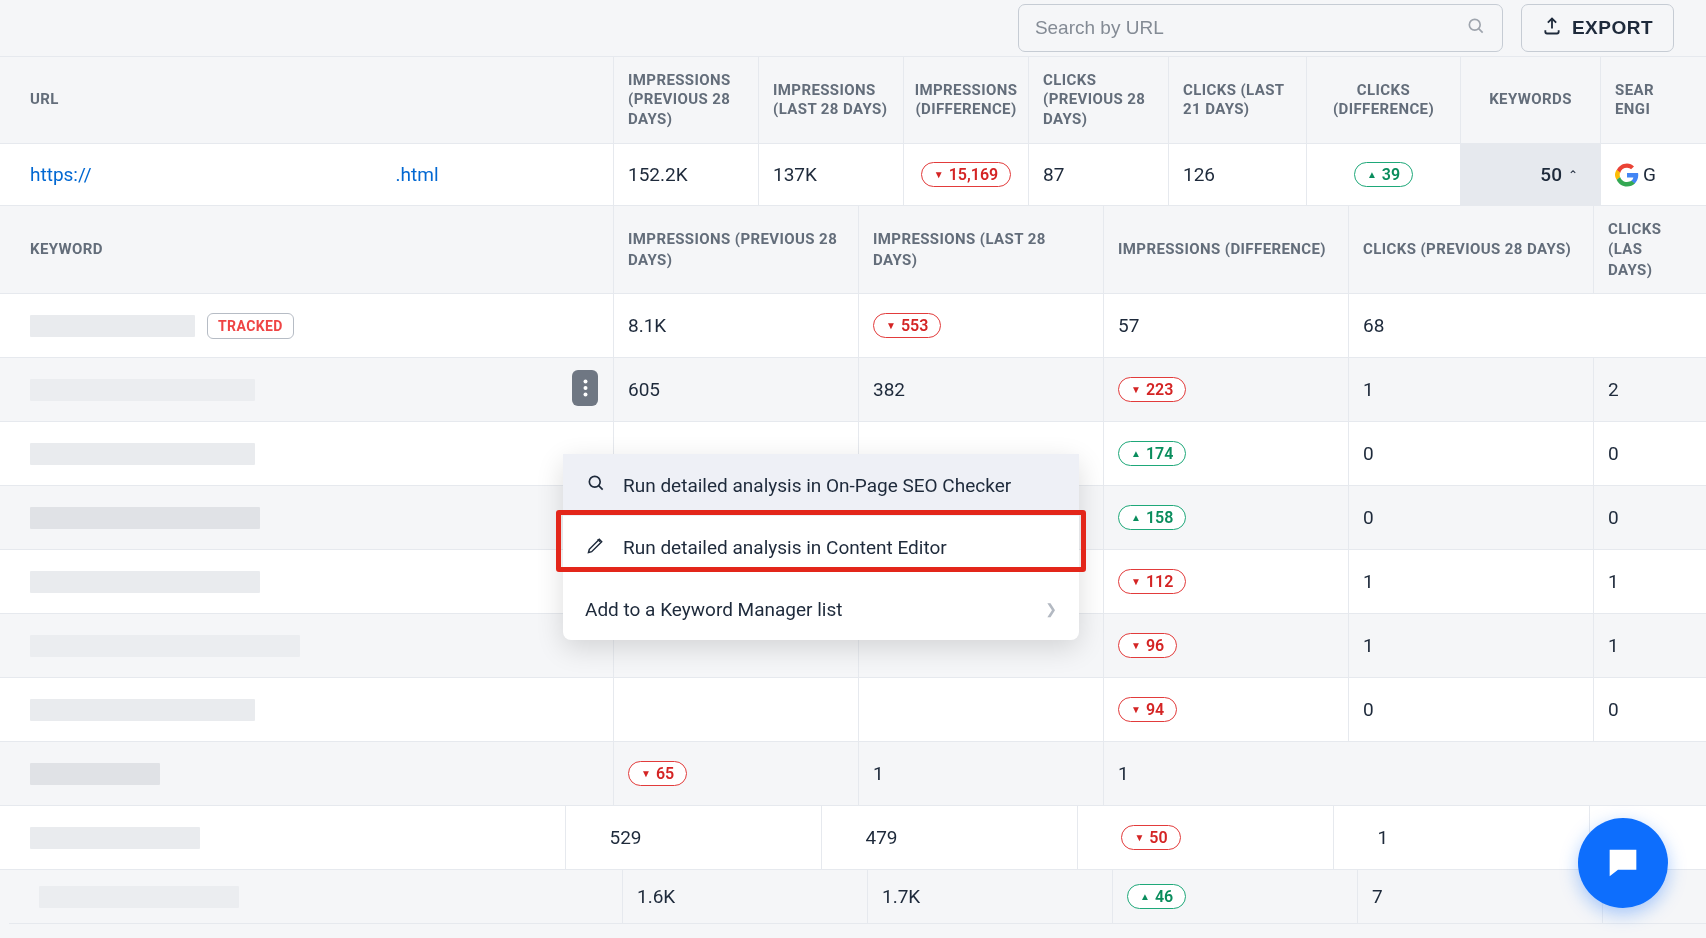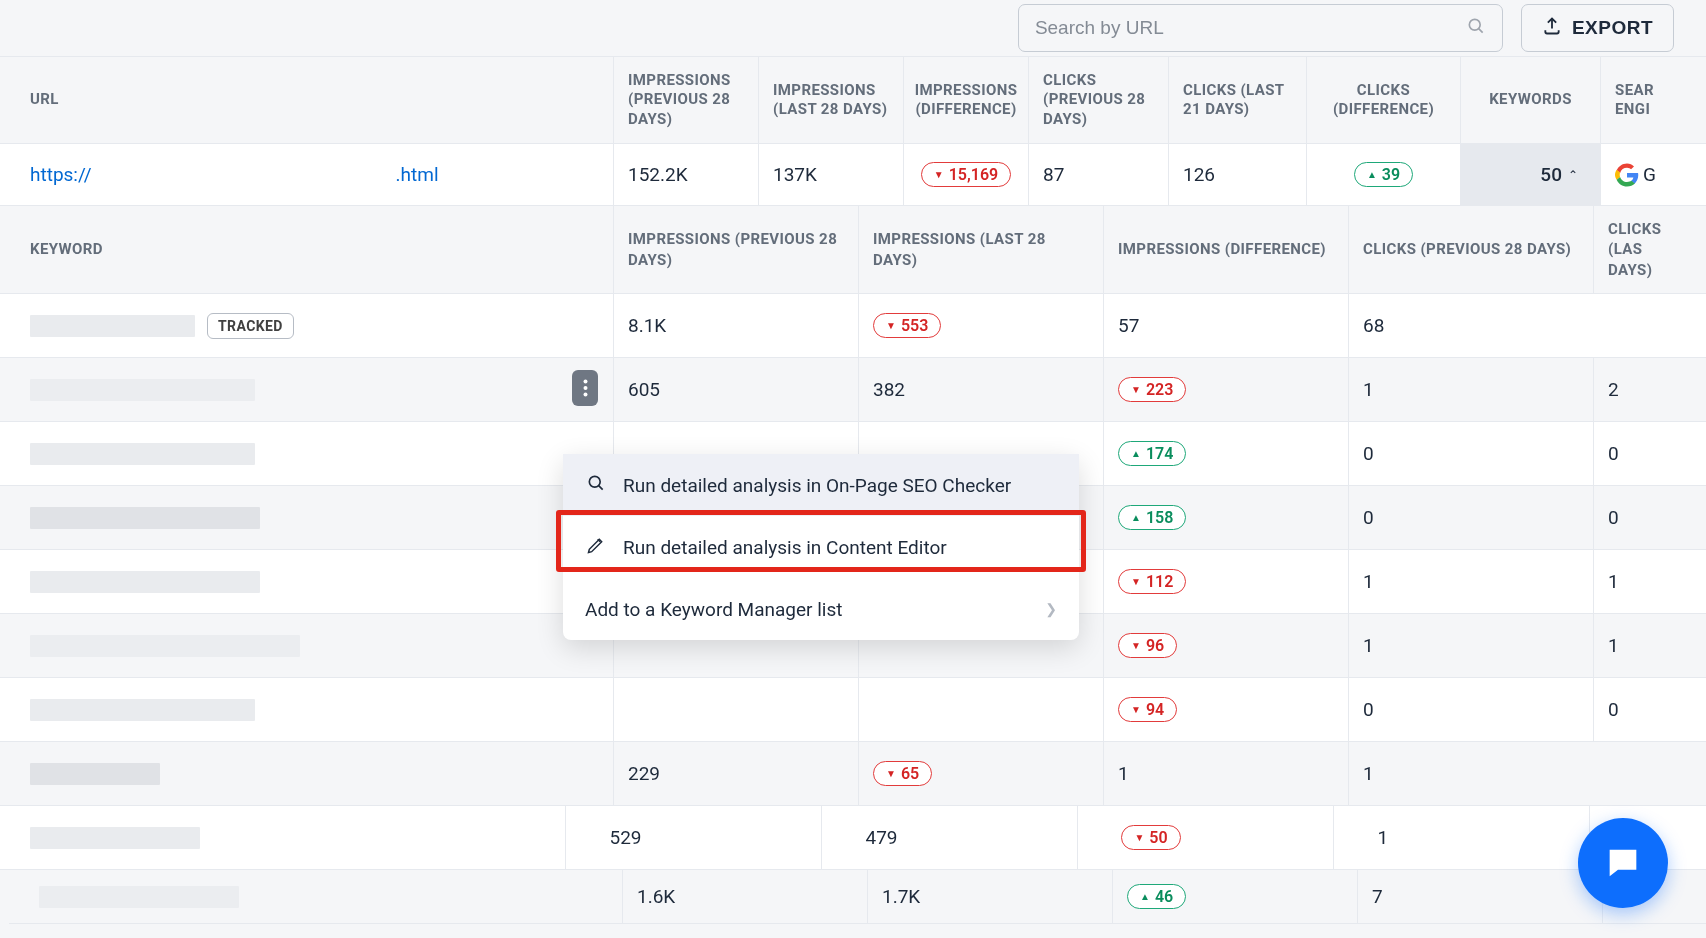--- a/index.html
+++ b/index.html
@@ -170,21 +170,21 @@
     background: #e0e2e6;
     border-radius: 1px;
   }
   .kw-row:nth-child(odd) .kw-redacted { background: #e9ebee; }
   .tracked-badge {
     border: 1.5px solid #b6bcc5;
     border-radius: 6px;
     padding: 4px 10px;
     font-size: 14px;
     font-weight: 700;
-    color: #404040;
+    color: #ef4444;
     letter-spacing: 0.4px;
     margin-left: 12px;
   }
   .more-btn {
     position: absolute;
     left: 572px;
     top: 12px;
     width: 26px;
     height: 36px;
     border-radius: 6px;
@@ -470,21 +470,20 @@
           <span>94</span>
         </span>
       </div>
       <div class="kcell kcol-clk-prev">0</div>
       <div class="kcell kcol-clk-last nobr">0</div>
     </div>
     <div class="kw-row">
       <div class="kcell kcol-kw" style="padding-left: 30px;">
         <span class="kw-redacted" style="width: 130px;"></span>
       </div>
-      <div class="kcell kcol-imp-prev">229</div>
       <div class="kcell kcol-imp-diff">
         <span class="badge down">
           <span class="tri">▼</span>
           <span>65</span>
         </span>
       </div>
       <div class="kcell kcol-clk-prev">1</div>
       <div class="kcell kcol-clk-last nobr">1</div>
     </div>
     <div class="kw-row">

